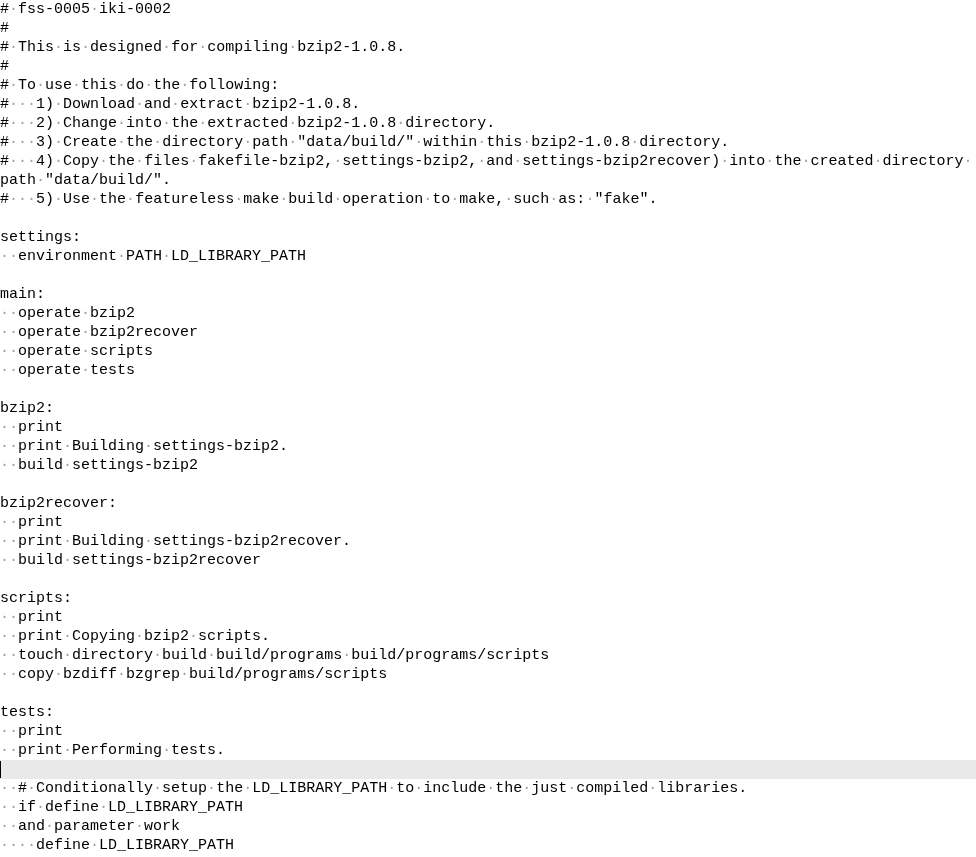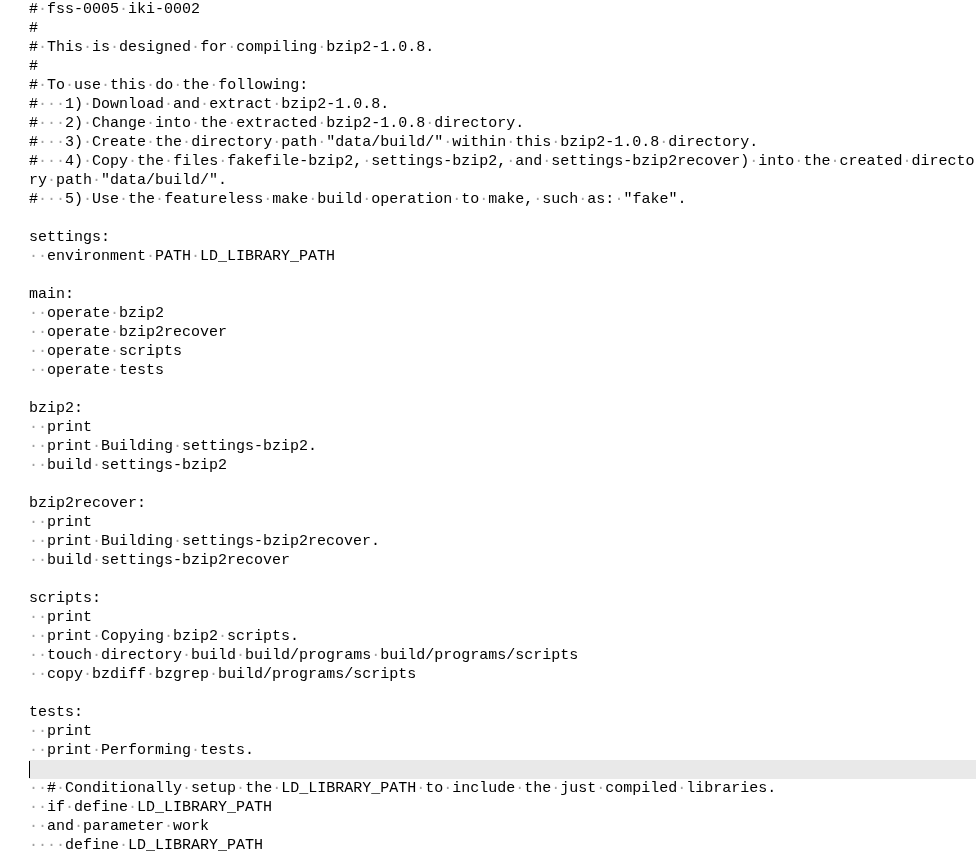--- a/index.html
+++ b/index.html
@@ -9,21 +9,20 @@
     background: #fff;
     font-family: "Courier New", Courier, monospace;
     font-size: 15px;
     line-height: 19px;
     color: #000;
     overflow: hidden;
   }
   .editor {
     white-space: pre-wrap;
     word-break: break-all;
-    margin-left: 29px;
   }
   .ws {
     color: #a0a0a0;
   }
   .line {
     display: block;
   }
   .hl {
     background: #e9e9e9;
     display: inline-block;

